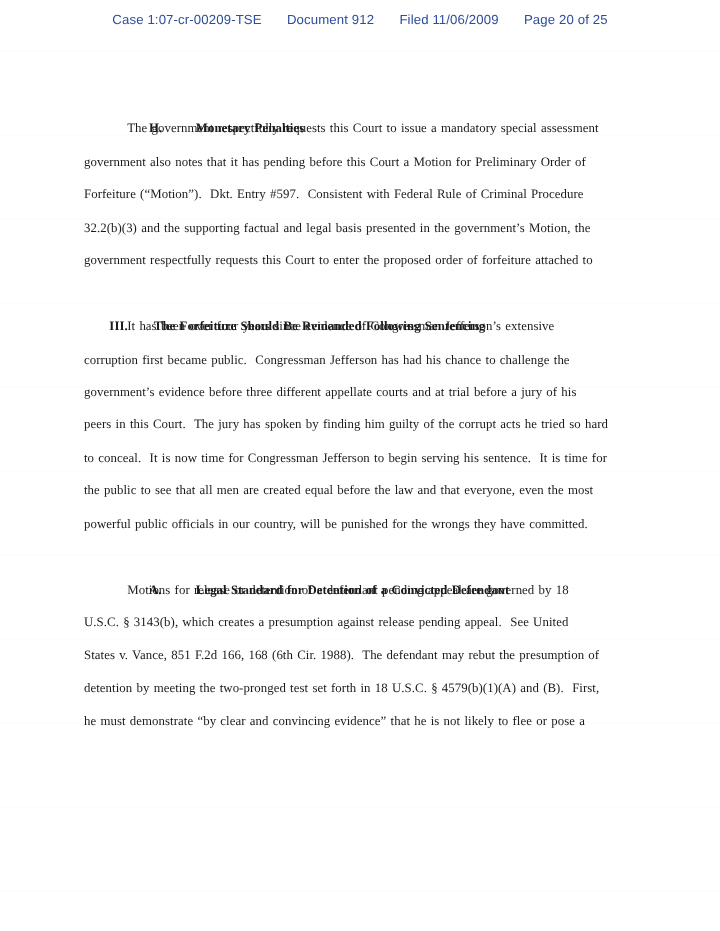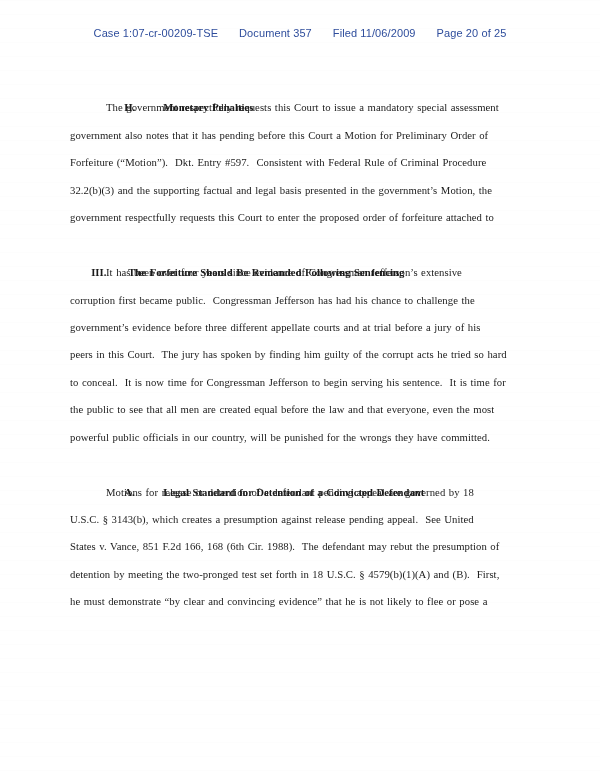--- a/index.html
+++ b/index.html
@@ -24,21 +24,20 @@
     top: 9px;
     left: 0;
     width: 100%;
     display: flex;
     justify-content: center;
     gap: 21px;
     font-family: "Liberation Sans", sans-serif;
     font-size: 11px;
     line-height: 16px;
     letter-spacing: 0.1px;
-    margin-top: 16px;
   }
   .content {
     position: absolute;
     top: 67px;
     left: 70px;
     width: 464px;
     font-size: 10.7px;
     letter-spacing: 0.05px;
     word-spacing: 0.8px;
     color: #1b1b1b;
@@ -79,21 +78,21 @@
     color: #1b1b1b;
   }
 </style>
 </head>
 <body>
 
 <div class="page">
 
   <div class="ecf-header" style="color: rgb(46, 77, 156);">
     <span>Case 1:07-cr-00209-TSE</span>
-    <span>Document 357</span>
+    <span>Document 912</span>
     <span>Filed 11/06/2009</span>
     <span>Page 20 of 25</span>
   </div>
 
   <div class="content">
 
     <div class="line heading hsub">
       <span class="hnum">H.</span><span>Monetary Penalties</span>
     </div>
 

